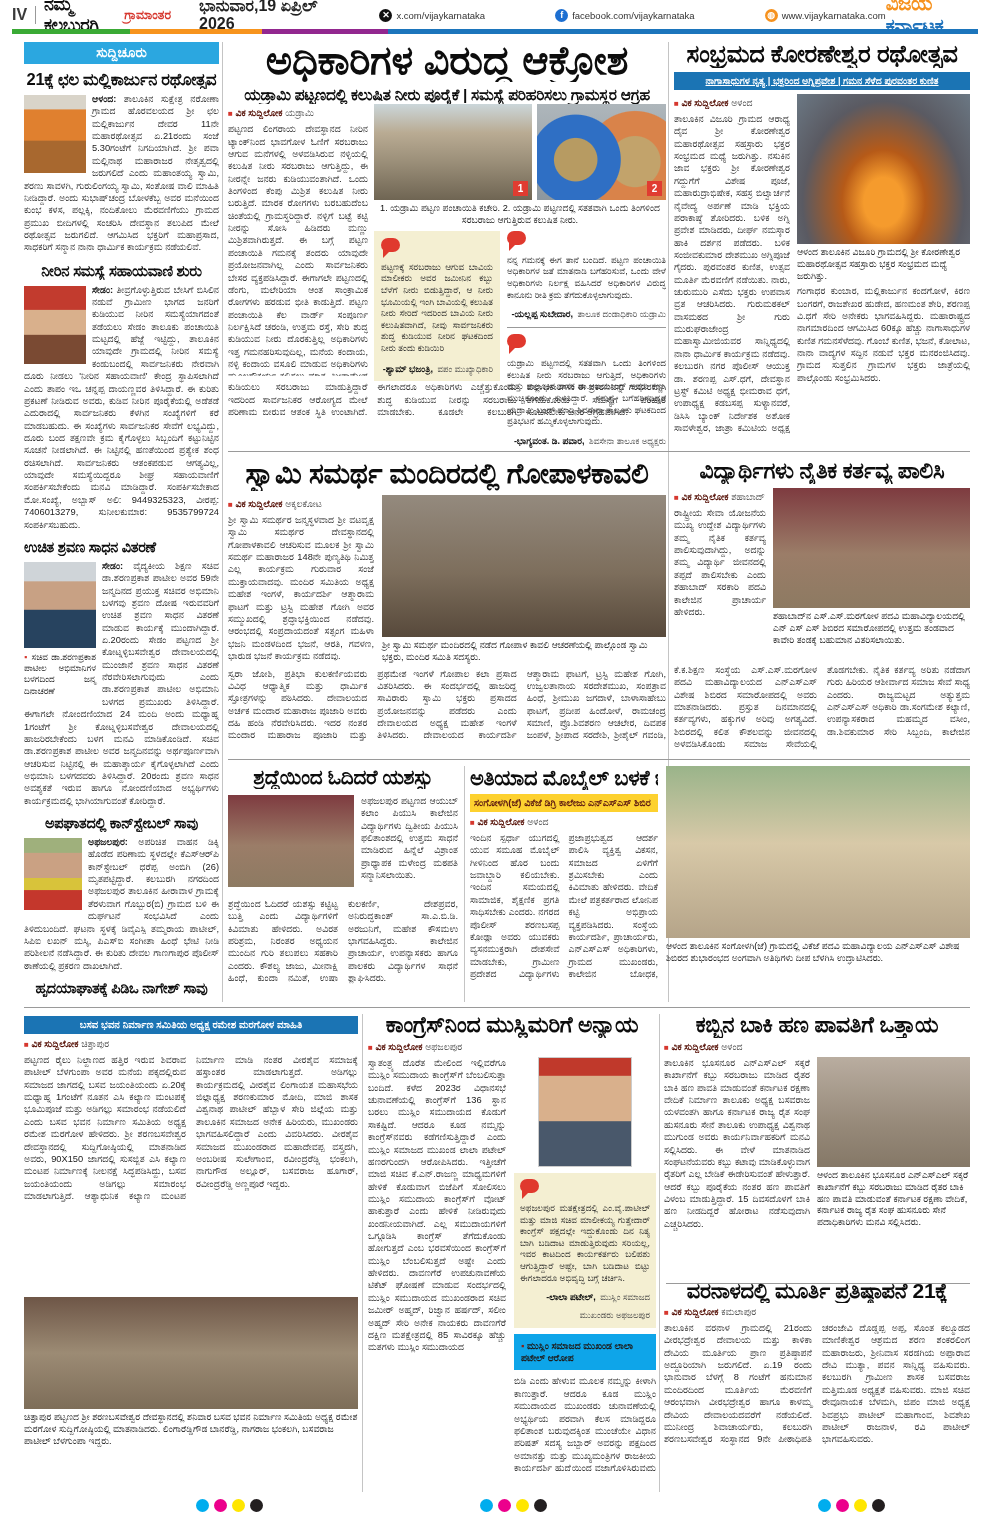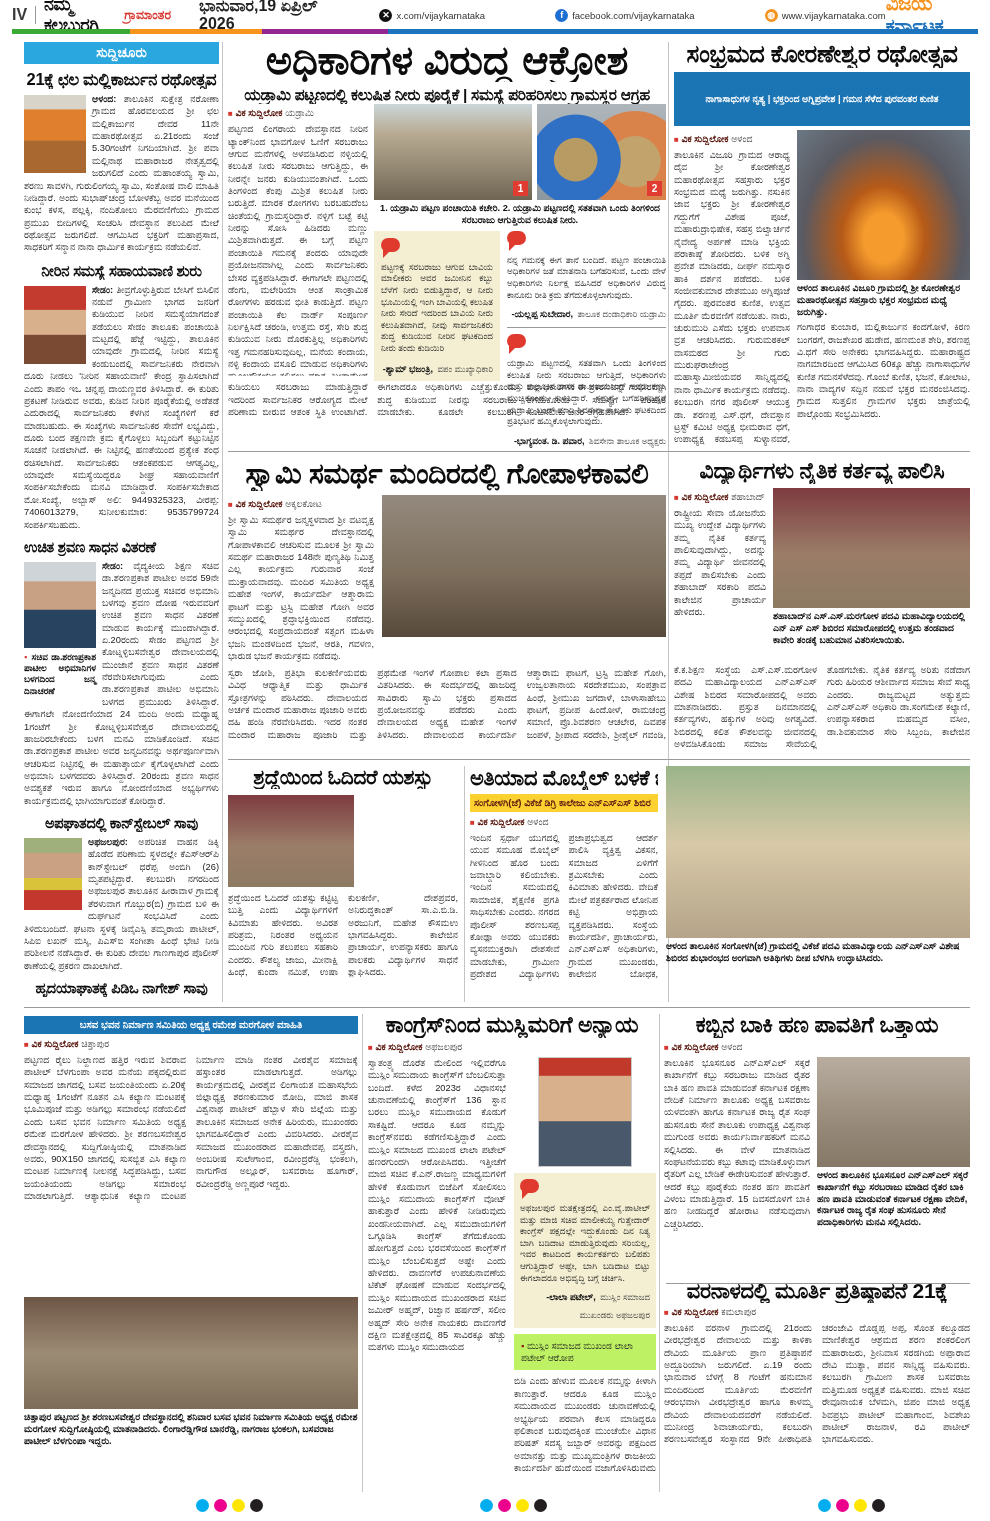--- a/index.html
+++ b/index.html
@@ -23,35 +23,35 @@
   .cb-g{background:#3aaa35;width:118px;}
   .cb-o{background:#f7941d;width:132px;}
   .cb-p{background:#92278f;width:126px;}
   .cb-b{background:#1c75bc;flex:1;}
   
   .vr{position:absolute;width:1px;background:#c4c4c4;}
   .hrline{position:absolute;height:1px;background:#9a9a9a;}
   
   .bodytext{font-size:9.3px;line-height:1.33;text-align:justify;color:#1c1c1c;}
   .dl{font-weight:bold;}
-  .cap{font-size:9.2px;font-weight:bold;line-height:1.28;color:#0e0e0e;}
+  .cap{font-size:9.2px;font-weight:normal;line-height:1.28;color:#0e0e0e;}
   .byline{font-size:9.4px;color:#444;margin:3px 0 4px 0;white-space:nowrap;overflow:hidden;}
   .byline .sq{color:#d6372e;font-size:8px;}
   .byline b{color:#571208;}
   .photo{position:relative;background:#a09a90;}
   .pnum{position:absolute;right:4px;bottom:4px;width:15px;height:15px;background:#e03c31;color:#fff;font-size:10px;font-weight:bold;text-align:center;line-height:15px;}
   .qb{display:inline-block;width:19px;height:14px;background:#e0392e;border-radius:9px;position:relative;margin-bottom:6px;}
   .qb::after{content:"";position:absolute;left:2px;bottom:-6px;border:4px solid transparent;border-top-color:#e0392e;border-left-color:#e0392e;}
   .creambox{background:#f4efd2;padding:7px 7px;}
   .qtext{font-size:8.8px;line-height:1.32;text-align:justify;color:#222;}
   .attr-n{font-weight:bold;font-size:9px;color:#111;}
   .attr-r{font-size:8.6px;color:#444;}
   .subbar-blue{background:#1b74b4;color:#fff;font-weight:bold;text-align:center;}
   .subbar-yellow{background:#fdd12f;color:#5d1a12;font-weight:bold;}
-  .orangebox{background:#bef264;color:#1d1d1d;font-weight:normal;font-size:9.3px;padding:6px 7px;line-height:1.3;}
+  .orangebox{background:#0ea5e9;color:#1d1d1d;font-weight:bold;font-size:9.3px;padding:6px 7px;line-height:1.3;}
   .banner{background:#2ba7e0;color:#fff;font-size:13.5px;font-weight:bold;text-align:center;padding:3px 0;}
   .nowrap{white-space:nowrap;overflow:hidden;}
   
   .ph-gate{background:linear-gradient(180deg,#cbd6da 0%,#b9ab93 30%,#9b8f79 60%,#6f6553 100%);}
   .ph-water{background:
      radial-gradient(circle at 30% 58%, #b79b62 0 20%, #2f6fc4 21% 42%, rgba(0,0,0,0) 43%),
      radial-gradient(circle at 76% 60%, #c2a36b 0 22%, #d9834a 23% 44%, rgba(0,0,0,0) 45%),
      linear-gradient(180deg,#aeb6bb,#8d979e);}
   .ph-chariot{background:radial-gradient(ellipse at 50% 72%, #f59b2d 0 16%, #b65a18 34%, #5a5a62 66%, #6b7884 100%);}
   .ph-crowd{background:linear-gradient(180deg,#948a7e 0%,#7d6e5c 55%,#57493b 100%);}
@@ -206,21 +206,21 @@
             </div>
           </div>
         </div>
       </div>
     </div>
     <div class="bodytext" style="column-count:3;column-gap:10px;height:62px;margin-top:5px;overflow:hidden;">ಕುಡಿಯಲು ಸರಬರಾಜು ಮಾಡುತ್ತಿದ್ದಾರೆ ಇದರಿಂದ ಸಾರ್ವಜನಿಕರ ಆರೋಗ್ಯದ ಮೇಲೆ ಪರಿಣಾಮ ಬೀರುವ ಆತಂಕ ಸ್ಥಿತಿ ಉಂಟಾಗಿದೆ. ಈಗಲಾದರೂ ಅಧಿಕಾರಿಗಳು ಎಚ್ಚೆತ್ತುಕೊಂಡು ಶುದ್ಧ ಕುಡಿಯುವ ನೀರನ್ನು ಸರಬರಾಜು ಮಾಡಬೇಕು. ಕೂಡಲೇ ಕಲಬುರಗಿ ಜಿಲ್ಲಾಧಿಕಾರಿಗಳು ಈ ಪ್ರಕರಣವನ್ನು ಗಂಭೀರವಾಗಿ ತೆಗೆದುಕೊಂಡು ಸಮಸ್ಯೆಗೆ ಪರಿಹಾರ ಸೂಚಿಸಬೇಕು ಜನರ ಆಗ್ರಹವಾಗಿದೆ.</div>
   </div>
 
   <div style="position:absolute;left:674px;top:40px;width:296px;height:406px;overflow:hidden;">
     <div class="art-h nowrap" style="font-size:24px;text-align:center;">ಸಂಭ್ರಮದ ಕೋರಣೇಶ್ವರ ರಥೋತ್ಸವ</div>
-    <div class="subbar-blue nowrap" style="font-size:9.4px;padding:21px 3px;margin:4px 0;">ನಾಗಾಸಾಧುಗಳ ನೃತ್ಯ | ಭಕ್ತರಿಂದ ಅಗ್ನಿಪ್ರವೇಶ | ಗಮನ ಸೆಳೆದ ಪುರವಂತರ ಕುಣಿತ</div>
+    <div class="subbar-blue nowrap" style="font-size:9.4px;padding:3px 3px;margin:4px 0;text-decoration:underline;">ನಾಗಾಸಾಧುಗಳ ನೃತ್ಯ | ಭಕ್ತರಿಂದ ಅಗ್ನಿಪ್ರವೇಶ | ಗಮನ ಸೆಳೆದ ಪುರವಂತರ ಕುಣಿತ</div>
     <div style="display:flex;gap:7px;">
       <div style="width:116px;flex:none;overflow:hidden;height:340px;">
         <div class="byline"><span class="sq">■</span> <b>ವಿಕ ಸುದ್ದಿಲೋಕ</b> <span>ಅಳಂದ</span></div>
         <div class="bodytext">ತಾಲೂಕಿನ ವಿಜೂರಿ ಗ್ರಾಮದ ಆರಾಧ್ಯ ದೈವ ಶ್ರೀ ಕೋರಣೇಶ್ವರ ಮಹಾರಥೋತ್ಸವ ಸಹಸ್ರಾರು ಭಕ್ತರ ಸಂಭ್ರಮದ ಮಧ್ಯೆ ಜರುಗಿತ್ತು. ನಸುಕಿನ ಜಾವ ಭಕ್ತರು ಶ್ರೀ ಕೋರಣೇಶ್ವರ ಗದ್ದುಗೆಗೆ ವಿಶೇಷ ಪೂಜೆ, ಮಹಾರುದ್ರಾಭಿಷೇಕ, ಸಹಸ್ರ ಬಿಲ್ವಾರ್ಚನೆ ನೈವೇದ್ಯ ಅರ್ಪಣೆ ಮಾಡಿ ಭಕ್ತಿಯ ಪರಾಕಾಷ್ಠೆ ತೋರಿದರು. ಬಳಿಕ ಅಗ್ನಿ ಪ್ರವೇಶ ಮಾಡಿದರು, ದೀರ್ಘ ನಮಸ್ಕಾರ ಹಾಕಿ ದರ್ಶನ ಪಡೆದರು. ಬಳಿಕ ಸಂಜೀವಕುಮಾರ ದೇಶಮುಖ ಅಗ್ನಿಪೂಜೆ ಗೈದರು. ಪುರವಂತರ ಕುಣಿತ, ಉತ್ಸವ ಮೂರ್ತಿ ಮೆರವಣಿಗೆ ನಡೆಯಿತು. ನಾರು, ಚುರುಮುರಿ ಎಸೆದು ಭಕ್ತರು ಉಪವಾಸ ವ್ರತ ಆಚರಿಸಿದರು. ಗುರುಮಠಕಲ್ ವಾಸಮಠದ ಶ್ರೀ ಗುರು ಮುರುಘರಾಜೇಂದ್ರ ಮಹಾಸ್ವಾಮೀಜಿಯವರ ಸಾನ್ನಿಧ್ಯದಲ್ಲಿ ನಾನಾ ಧಾರ್ಮಿಕ ಕಾರ್ಯಕ್ರಮ ನಡೆದವು. ಕಲಬುರಗಿ ನಗರ ಪೊಲೀಸ್ ಆಯುಕ್ತ ಡಾ. ಶರಣಪ್ಪ ಎಸ್.ಧಗೆ, ದೇವಸ್ಥಾನ ಟ್ರಸ್ಟ್ ಕಮಿಟಿ ಅಧ್ಯಕ್ಷ ಭೀಮರಾವ ಧಗೆ, ಉಪಾಧ್ಯಕ್ಷ ಕಡಬಸಪ್ಪ ಸುಳ್ಯಾನವರೆ, ಡಿಸಿಸಿ ಬ್ಯಾಂಕ್ ನಿರ್ದೇಶಕ ಅಶೋಕ ಸಾವಳೇಶ್ವರ, ಜಾತ್ರಾ ಕಮಿಟಿಯ ಅಧ್ಯಕ್ಷ ವಿಜಯಕುಮಾರ ಅಲ್ಲಿ, ಪ್ರಮುಖರಾದ ಶ್ರೀಶೈಲ್ ಬಂಗರಗೆ, ಶಿವಣ್ಣಾ ಬಂಡೆ, ಮಲ್ಲಣ್ಣಾ ಹೆಬಳಿ, ಅಶೋಕ ಹೊಸಮನಿ, ಶಿವಬಸಪ್ಪ ಶಿವಶೆಟ್ಟಿ, ದಯಾನಂದ ಅಲ್ಲಿ, ಹಣಮಂತ ಸಾವಳೇಶ್ವರ, ವೈಜನಾಥ ತಡಕಲ್, ಶ್ರೀಶೈಲ್ ಭೀಮಳ್ಳಿ, ಭಕ್ತರು ಜಾತ್ರೆಯಲ್ಲಿ ಪಾಲ್ಗೊಂಡು ಸಂಭ್ರಮಿಸಿದರು.</div>
       </div>
       <div style="flex:1;overflow:hidden;height:340px;">
         <div class="photo ph-chariot" style="width:100%;height:150px;"></div>
         <div class="cap" style="margin:3px 0;">ಆಳಂದ ತಾಲೂಕಿನ ವಿಜೂರಿ ಗ್ರಾಮದಲ್ಲಿ ಶ್ರೀ ಕೋರಣೇಶ್ವರ ಮಹಾರಥೋತ್ಸವ ಸಹಸ್ರಾರು ಭಕ್ತರ ಸಂಭ್ರಮದ ಮಧ್ಯೆ ಜರುಗಿತ್ತು.</div>
         <div class="bodytext">ಗಂಗಾಧರ ಕುಂಬಾರ, ಮಲ್ಲಿಕಾರ್ಜುನ ಕಂದಗೋಳೆ, ಕಿರಣ ಬಂಗರಗೆ, ರಾಜಶೇಖರ ಹುಡೇದ, ಹಣಮಂತ ಶೇರಿ, ಶರಣಪ್ಪ ವಿ.ಧಗೆ ಸೇರಿ ಅನೇಕರು ಭಾಗವಹಿಸಿದ್ದರು. ಮಹಾರಾಷ್ಟ್ರದ ನಾಗಮಾರದಿಂದ ಆಗಮಿಸಿದ 60ಕ್ಕೂ ಹೆಚ್ಚು ನಾಗಾಸಾಧುಗಳ ಕುಣಿತ ಗಮನಸೆಳೆದವು. ಗೊಂಬೆ ಕುಣಿತ, ಭಜನೆ, ಕೋಲಾಟ, ನಾನಾ ವಾದ್ಯಗಳ ಸದ್ದಿನ ನಡುವೆ ಭಕ್ತರ ಮನರಂಜಿಸಿದವು. ಗ್ರಾಮದ ಸುತ್ತಲಿನ ಗ್ರಾಮಗಳ ಭಕ್ತರು ಜಾತ್ರೆಯಲ್ಲಿ ಪಾಲ್ಗೊಂಡು ಸಂಭ್ರಮಿಸಿದರು.</div>
       </div>
@@ -229,20 +229,21 @@
 
   <div style="position:absolute;left:228px;top:458px;width:438px;height:296px;overflow:hidden;">
     <div class="art-h nowrap" style="font-size:28px;text-align:center;">ಸ್ವಾಮಿ ಸಮರ್ಥ ಮಂದಿರದಲ್ಲಿ ಗೋಪಾಳಕಾವಲಿ</div>
     <div style="display:flex;gap:8px;margin-top:4px;">
       <div style="width:146px;flex:none;overflow:hidden;height:168px;">
         <div class="byline"><span class="sq">■</span> <b>ವಿಕ ಸುದ್ದಿಲೋಕ</b> <span>ಅಕ್ಕಲಕೋಟ</span></div>
         <div class="bodytext">ಶ್ರೀ ಸ್ವಾಮಿ ಸಮರ್ಥರ ಜನ್ಮಸ್ಥಳವಾದ ಶ್ರೀ ವಟವೃಕ್ಷ ಸ್ವಾಮಿ ಸಮರ್ಥರ ದೇವಸ್ಥಾನದಲ್ಲಿ ಗೋಪಾಳಕಾವಲಿ ಆಚರಿಸುವ ಮೂಲಕ ಶ್ರೀ ಸ್ವಾಮಿ ಸಮರ್ಥ ಮಹಾರಾಜರ 148ನೇ ಪುಣ್ಯತಿಥಿ ನಿಮಿತ್ತ ಎಲ್ಲ ಕಾರ್ಯಕ್ರಮ ಗುರುವಾರ ಸಂಜೆ ಮುಕ್ತಾಯವಾದವು. ಮಂದಿರ ಸಮಿತಿಯ ಅಧ್ಯಕ್ಷ ಮಹೇಶ ಇಂಗಳೆ, ಕಾರ್ಯದರ್ಶಿ ಆತ್ಮಾರಾಮ ಫಾಟಗೆ ಮತ್ತು ಟ್ರಸ್ಟಿ ಮಹೇಶ ಗೋಗಿ ಅವರ ಸಮ್ಮುಖದಲ್ಲಿ ಶ್ರದ್ಧಾಭಕ್ತಿಯಿಂದ ನಡೆದವು. ಆರಂಭದಲ್ಲಿ ಸಂಪ್ರದಾಯದಂತೆ ಸತ್ಸಂಗ ಮಹಿಳಾ ಭಜನಿ ಮಂಡಳದಿಂದ ಭಜನೆ, ಆರತಿ, ಗವಳಣ, ಭಾರುಡ ಭಜನೆ ಕಾರ್ಯಕ್ರಮ ನಡೆದವು.</div>
       </div>
       <div style="flex:1;">
         <div class="photo ph-crowd" style="width:100%;height:142px;"></div>
+        <div class="cap" style="margin-top:3px;">ಶ್ರೀ ಸ್ವಾಮಿ ಸಮರ್ಥ ಮಂದಿರದಲ್ಲಿ ನಡೆದ ಗೋಪಾಳ ಕಾವಲಿ ಆಚರಣೆಯಲ್ಲಿ ಪಾಲ್ಗೊಂಡ ಸ್ವಾಮಿ ಭಕ್ತರು, ಮಂದಿರ ಸಮಿತಿ ಸದಸ್ಯರು.</div>
       </div>
     </div>
     <div class="bodytext" style="column-count:3;column-gap:10px;height:86px;margin-top:4px;overflow:hidden;">ಸ್ವರಾ ಜೋಶಿ, ಪ್ರತಿಭಾ ಕುಲಕರ್ಣಿಯವರು ವಿವಿಧ ಆಧ್ಯಾತ್ಮಿಕ ಮತ್ತು ಧಾರ್ಮಿಕ ಸ್ತೋತ್ರಗಳನ್ನು ಪಠಿಸಿದರು. ದೇವಾಲಯದ ಅರ್ಚಕ ಮಂದಾರ ಮಹಾರಾಜ ಪೂಜಾರಿ ಅವರು ದಹಿ ಹಂಡಿ ನೆರವೇರಿಸಿದರು. ಇದರ ನಂತರ ಮಂದಾರ ಮಹಾರಾಜ ಪೂಜಾರಿ ಮತ್ತು ಪ್ರಥಮೇಶ ಇಂಗಳೆ ಗೋಪಾಲ ಕಲಾ ಪ್ರಸಾದ ವಿತರಿಸಿದರು. ಈ ಸಂದರ್ಭದಲ್ಲಿ ಹಾಜರಿದ್ದ ಸಾವಿರಾರು ಸ್ವಾಮಿ ಭಕ್ತರು ಪ್ರಸಾದದ ಪ್ರಯೋಜನವನ್ನು ಪಡೆದರು ಎಂದು ದೇವಾಲಯದ ಅಧ್ಯಕ್ಷ ಮಹೇಶ ಇಂಗಳೆ ತಿಳಿಸಿದರು. ದೇವಾಲಯದ ಕಾರ್ಯದರ್ಶಿ ಆತ್ಮಾರಾಮ ಫಾಟಗೆ, ಟ್ರಸ್ಟಿ ಮಹೇಶ ಗೋಗಿ, ಉಜ್ವಲತಾನಾಯ ಸರದೇಶಮುಖ, ಸಂಪತ್ರಾವ ಹಿಂಧೆ, ಶ್ರೀಮುಖ ಜಗದಾಳೆ, ಬಾಳಾಸಾಹೇಬು ಫಾಟಗೆ, ಪ್ರದೀಪ ಹಿಂದೋಳೆ, ರಾಮಚಂದ್ರ ಸಮಾಣಿ, ಪ್ರೊ.ಶಿವಶರಣ ಆಚಲೇರ, ದಿವಪಕ ಜಂಪಳೆ, ಶ್ರೀಪಾದ ಸರದೇಶಿ, ಶ್ರೀಶೈಲ್ ಗವಂಡಿ, ಮೋಹನ ಹಿಂಧೆ, ಪ್ರಸಾದ ಸೋನಾರ, ಅವಿನಾಶ ಕ್ಷೀರಸಾಗರ, ಮಹೇಶ ಮಠ್ಠಳೆ, ದೇಗುಲದ ಸೇವಕರು ಸೇರಿ ಅಪಾರ ಸ್ವಾಮಿ ಭಕ್ತರು, ಮಂದಿರ ಸಮಿತಿ ಸದಸ್ಯರು ಇದ್ದರು.</div>
   </div>
 
   <div style="position:absolute;left:674px;top:458px;width:296px;height:296px;overflow:hidden;">
     <div class="art-h nowrap" style="font-size:22px;text-align:center;">ವಿದ್ಯಾರ್ಥಿಗಳು ನೈತಿಕ ಕರ್ತವ್ಯ ಪಾಲಿಸಿ</div>
     <div style="display:flex;gap:7px;margin-top:4px;">
       <div style="width:92px;flex:none;overflow:hidden;height:172px;">
         <div class="byline" style="white-space:normal;"><span class="sq">■</span> <b>ವಿಕ ಸುದ್ದಿಲೋಕ</b> <span>ಶಹಾಬಾದ್</span></div>
@@ -253,20 +254,21 @@
         <div class="cap" style="margin-top:3px;">ಶಹಾಬಾದ್‌ನ ಎಸ್.ಎಸ್.ಮರಗೋಳ ಪದವಿ ಮಹಾವಿದ್ಯಾಲಯದಲ್ಲಿ ಎನ್ ಎಸ್ ಎಸ್ ಶಿಬಿರದ ಸಮಾರೋಪದಲ್ಲಿ ಉತ್ತಮ ತಂಡವಾದ ಕಾವೇರಿ ತಂಡಕ್ಕೆ ಬಹುಮಾನ ವಿತರಿಸಲಾಯಿತು.</div>
       </div>
     </div>
     <div class="bodytext" style="column-count:2;column-gap:10px;height:98px;margin-top:4px;overflow:hidden;">ಕೆ.ಕ.ಶಿಕ್ಷಣ ಸಂಸ್ಥೆಯ ಎಸ್.ಎಸ್.ಮರಗೋಳ ಪದವಿ ಮಹಾವಿದ್ಯಾಲಯದ ಎನ್‌ಎಸ್‌ಎಸ್ ವಿಶೇಷ ಶಿಬಿರದ ಸಮಾರೋಪದಲ್ಲಿ ಅವರು ಮಾತನಾಡಿದರು. ಪ್ರಸ್ತುತ ದಿನಮಾನದಲ್ಲಿ ಕರ್ತವ್ಯಗಳು, ಹಕ್ಕುಗಳ ಅರಿವು ಅಗತ್ಯವಿದೆ. ಶಿಬಿರದಲ್ಲಿ ಕಲಿತ ಕೌಶಲವನ್ನು ಜೀವನದಲ್ಲಿ ಅಳವಡಿಸಿಕೊಂಡು ಸಮಾಜ ಸೇವೆಯಲ್ಲಿ ತೊಡಗಬೇಕು. ನೈತಿಕ ಕರ್ತವ್ಯ ಅರಿತು ನಡೆದಾಗ ಗುರು ಹಿರಿಯರ ಆಶೀರ್ವಾದ ಸಮಾಜ ಸೇವೆ ಸಾಧ್ಯ ಎಂದರು. ರಾಜ್ಯಮಟ್ಟದ ಅತ್ಯುತ್ತಮ ಎನ್‌ಎಸ್‌ಎಸ್ ಅಧಿಕಾರಿ ಡಾ.ಸಂಗಮೇಶ ಕಲ್ಯಾಣಿ, ಉಪನ್ಯಾಸಕರಾದ ಮಹಮ್ಮದ ವಸೀಂ, ಡಾ.ಶಿವಕುಮಾರ ಸೇರಿ ಸಿಬ್ಬಂದಿ, ಕಾಲೇಜಿನ ಬೋಧಕ, ಬೋಧಕೇತರ ಸಿಬ್ಬಂದಿ, ವಿದ್ಯಾರ್ಥಿಗಳು ಇದ್ದರು.</div>
   </div>
 
   <div style="position:absolute;left:228px;top:766px;width:230px;height:236px;overflow:hidden;">
     <div class="art-h nowrap" style="font-size:20px;text-align:center;">ಶ್ರದ್ಧೆಯಿಂದ ಓದಿದರೆ ಯಶಸ್ಸು</div>
     <div style="display:flex;gap:7px;margin-top:6px;">
       <div class="photo ph-students" style="width:126px;height:92px;flex:none;"></div>
+      <div class="bodytext" style="flex:1;overflow:hidden;height:98px;">ಅಫಜಲಪುರ ಪಟ್ಟಣದ ಆಯುಬ್ ಕಲಾಂ ಪಿಯುಸಿ ಕಾಲೇಜಿನ ವಿದ್ಯಾರ್ಥಿಗಳು ದ್ವಿತೀಯ ಪಿಯುಸಿ ಫಲಿತಾಂಶದಲ್ಲಿ ಉತ್ತಮ ಸಾಧನೆ ಮಾಡಿರುವ ಹಿನ್ನೆಲೆ ವಿಶ್ರಾಂತ ಪ್ರಾಧ್ಯಾಪಕ ಮಳೇಂದ್ರ ಮಠಪತಿ ಸನ್ಮಾನಿಸಲಾಯಿತು.</div>
     </div>
     <div class="bodytext" style="column-count:2;column-gap:10px;height:118px;margin-top:5px;overflow:hidden;">ಶ್ರದ್ಧೆಯಿಂದ ಓದಿದರೆ ಯಶಸ್ಸು ಕಟ್ಟಿಟ್ಟ ಬುತ್ತಿ ಎಂದು ವಿದ್ಯಾರ್ಥಿಗಳಿಗೆ ಕಿವಿಮಾತು ಹೇಳಿದರು. ಅವಿರತ ಪರಿಶ್ರಮ, ನಿರಂತರ ಅಧ್ಯಯನ ಮುಂದಿನ ಗುರಿ ತಲುಪಲು ಸಹಕಾರಿ ಎಂದರು. ಕೌಶಲ್ಯ ಜಾಜು, ಮೀನಾಕ್ಷಿ ಹಿಂಧೆ, ಕುಂದಾ ನಮಿತೆ, ಉಷಾ ಕುಲಕರ್ಣಿ, ದೇಶಪ್ರವರ, ಅನಿರುದ್ಧಕಾಂತ್ ಸಾ.ಎ.ಬಿ.ಡಿ. ಅರಜುನಿಗೆ, ಮಹೇಶ ಕೌಸಮಉ ಭಾಗವಹಿಸಿದ್ದರು. ಕಾಲೇಜಿನ ಪ್ರಾಚಾರ್ಯ, ಉಪನ್ಯಾಸಕರು ಹಾಗೂ ಪಾಲಕರು ವಿದ್ಯಾರ್ಥಿಗಳ ಸಾಧನೆ ಶ್ಲಾಘಿಸಿದರು.</div>
   </div>
 
   <div style="position:absolute;left:470px;top:766px;width:500px;height:236px;overflow:hidden;">
     <div style="display:flex;gap:8px;">
       <div style="width:188px;flex:none;">
         <div class="art-h nowrap" style="font-size:21px;">ಅತಿಯಾದ ಮೊಬೈಲ್ ಬಳಕೆ ಬೇಡ</div>
         <div class="subbar-yellow" style="font-size:9.6px;padding:3px 4px;margin:4px 0;">ಸಂಗೋಳಗಿ(ಜೆ) ವಿಕೆಜೆ ಡಿಗ್ರಿ ಕಾಲೇಜು ಎನ್‌ಎಸ್‌ಎಸ್ ಶಿಬಿರ</div>
         <div class="byline"><span class="sq">■</span> <b>ವಿಕ ಸುದ್ದಿಲೋಕ</b> <span>ಅಳಂದ</span></div>

